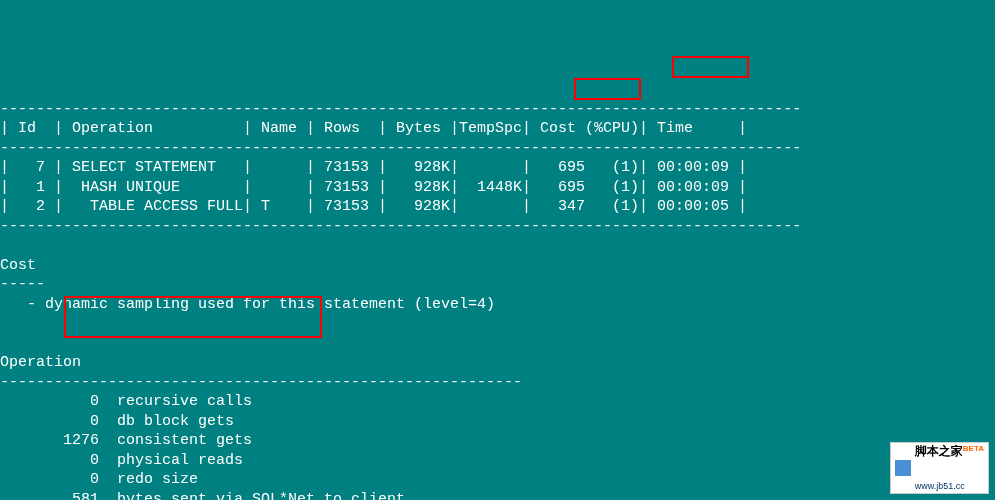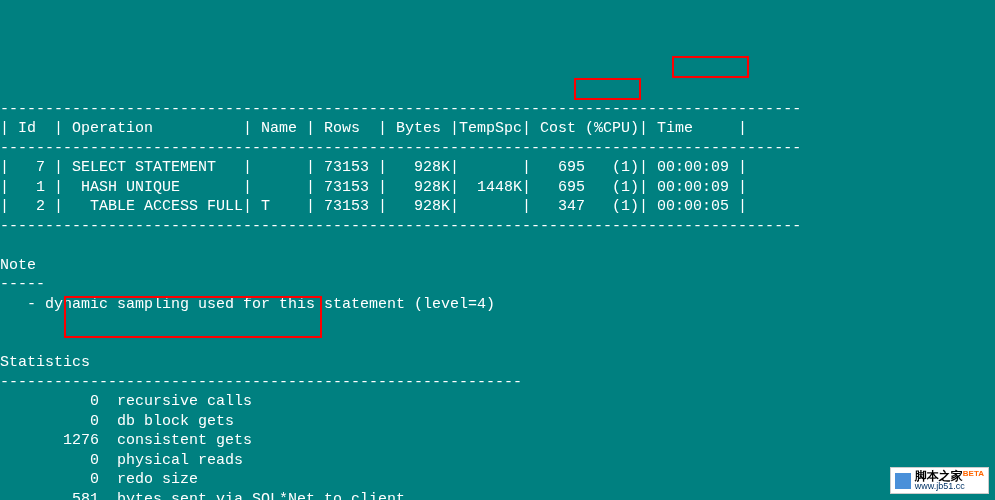--- a/index.html
+++ b/index.html
@@ -34,45 +34,45 @@
     align-items: center;
     gap: 4px;
     border: 1px solid #cccccc;
   }
   .watermark .icon {
     width: 16px;
     height: 16px;
     background: #4a90d9;
     display: inline-block;
   }
-  .watermark .texts { display:flex; flex-direction:column; line-height:1; }
+  .watermark .texts { display:flex; flex-direction:column; line-height:1;gap:8px; }
   .watermark .cn { font-weight:bold; font-size:12px; }
-  .watermark .url { color:#003366; font-size:9px; }
+  .watermark .url { color:#003366; font-size:9px;margin-top:17px; }
   .beta { color:#ff6600; font-size:8px; position:relative; top:-4px; }
 </style>
 </head>
 <body>
 
 
 
 <div>
 <span>-----------------------------------------------------------------------------------------</span>
 <span>| Id  | Operation          | Name | Rows  | Bytes |TempSpc| Cost (%CPU)| Time     |</span>
 <span>-----------------------------------------------------------------------------------------</span>
 <span>|   7 | SELECT STATEMENT   |      | 73153 |   928K|       |   695   (1)| 00:00:09 |</span>
 <span>|   1 |  HASH UNIQUE       |      | 73153 |   928K|  1448K|   695   (1)| 00:00:09 |</span>
 <span>|   2 |   TABLE ACCESS FULL| T    | 73153 |   928K|       |   347   (1)| 00:00:05 |</span>
 <span>-----------------------------------------------------------------------------------------</span>
 <span> </span>
-<span>Note</span>
+<span>Cost</span>
 <span>-----</span>
 <span>   - dynamic sampling used for this statement (level=4)</span>
 <span> </span>
 <span> </span>
-<span>Statistics</span>
+<span>Operation</span>
 <span>----------------------------------------------------------</span>
 <div id="stat-rows">          0  recursive calls
           0  db block gets
        1276  consistent gets
           0  physical reads
           0  redo size
         581  bytes sent via SQL*Net to client
         523  bytes received via SQL*Net from client
           2  SQL*Net roundtrips to/from client
           0  sorts (memory)

